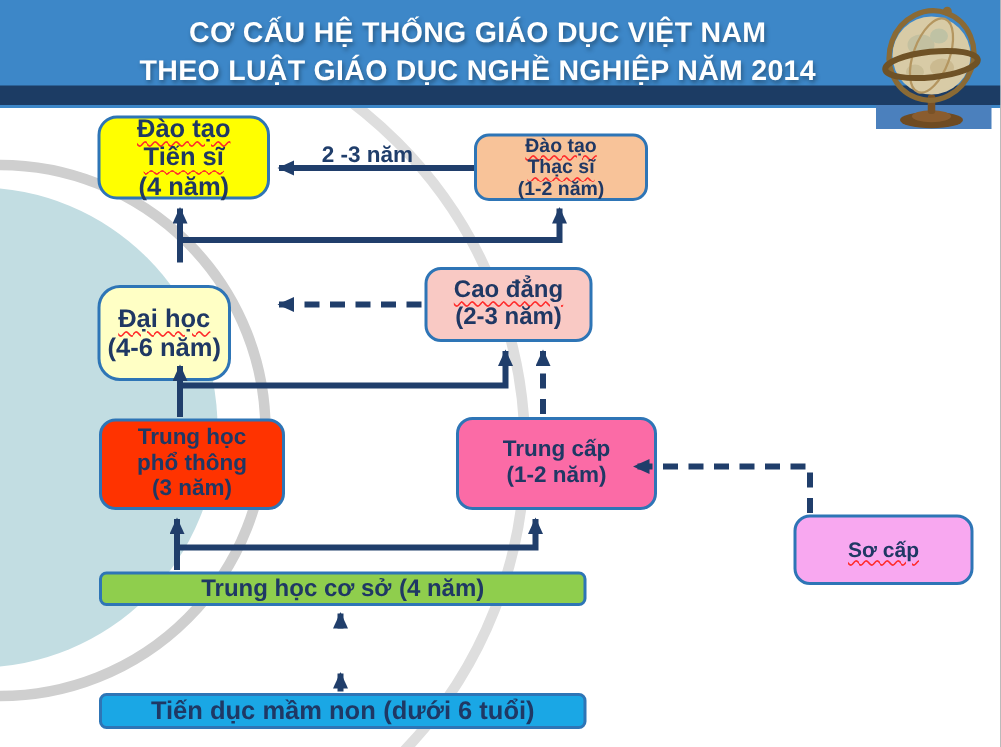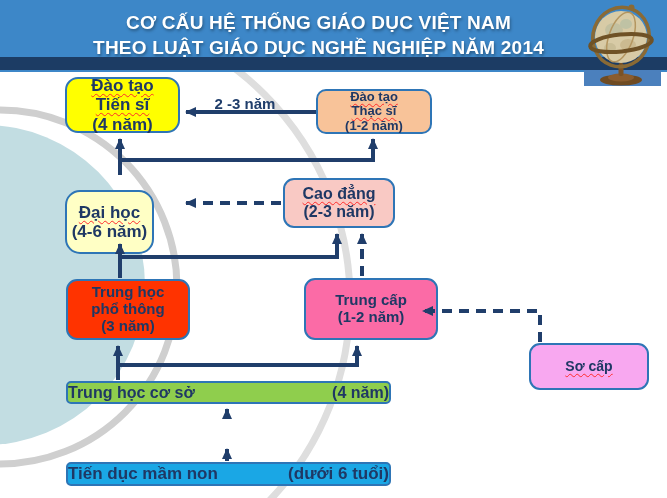--- a/index.html
+++ b/index.html
@@ -39,21 +39,21 @@
   #box-thac-si   { left:316px; top:89px;  width:116px; height:45px; font-size:13px; border-radius:10px; }
   #box-dai-hoc   { left:65px;  top:190px; width:89px; height:64px; font-size:17px; border-radius:15px; }
   #box-cao-dang  { left:283px; top:178px; width:112px; height:50px; font-size:16px; }
   #box-thpt      { left:66px;  top:279px; width:124px; height:61px; font-size:15px; }
   #box-trung-cap { left:304px; top:278px; width:134px; height:62px; font-size:15px; }
   #box-so-cap    { left:481px; top:343px; width:120px; height:47px; font-size:14px;margin-left:48px; }
 
   .wide {
     position:absolute; left:66px; width:325px; height:23px;
     border:2px solid #2E75B6; border-radius:5px;
-    display:flex; flex-direction:row; align-items:center; justify-content:space-between;
+    display:flex; flex-direction:row; align-items:center; justify-content:center;
     gap:5px; font-weight:bold; color:#1F3864; font-size:16px;
   }
   #box-thcs     { top:381px; }
   #box-tieu-hoc { top:420px; }
   #box-mam-non  { top:462px; height:24px; font-size:17px; }
 
   
   #connectors { position:absolute; left:0; top:0; width:667px; height:498px; pointer-events:none; }
   #connectors line, #connectors polyline { stroke:var(--arrow,#203E6B); stroke-width:4; fill:none; }
   #connectors .dash { stroke-dasharray:10 7; }

